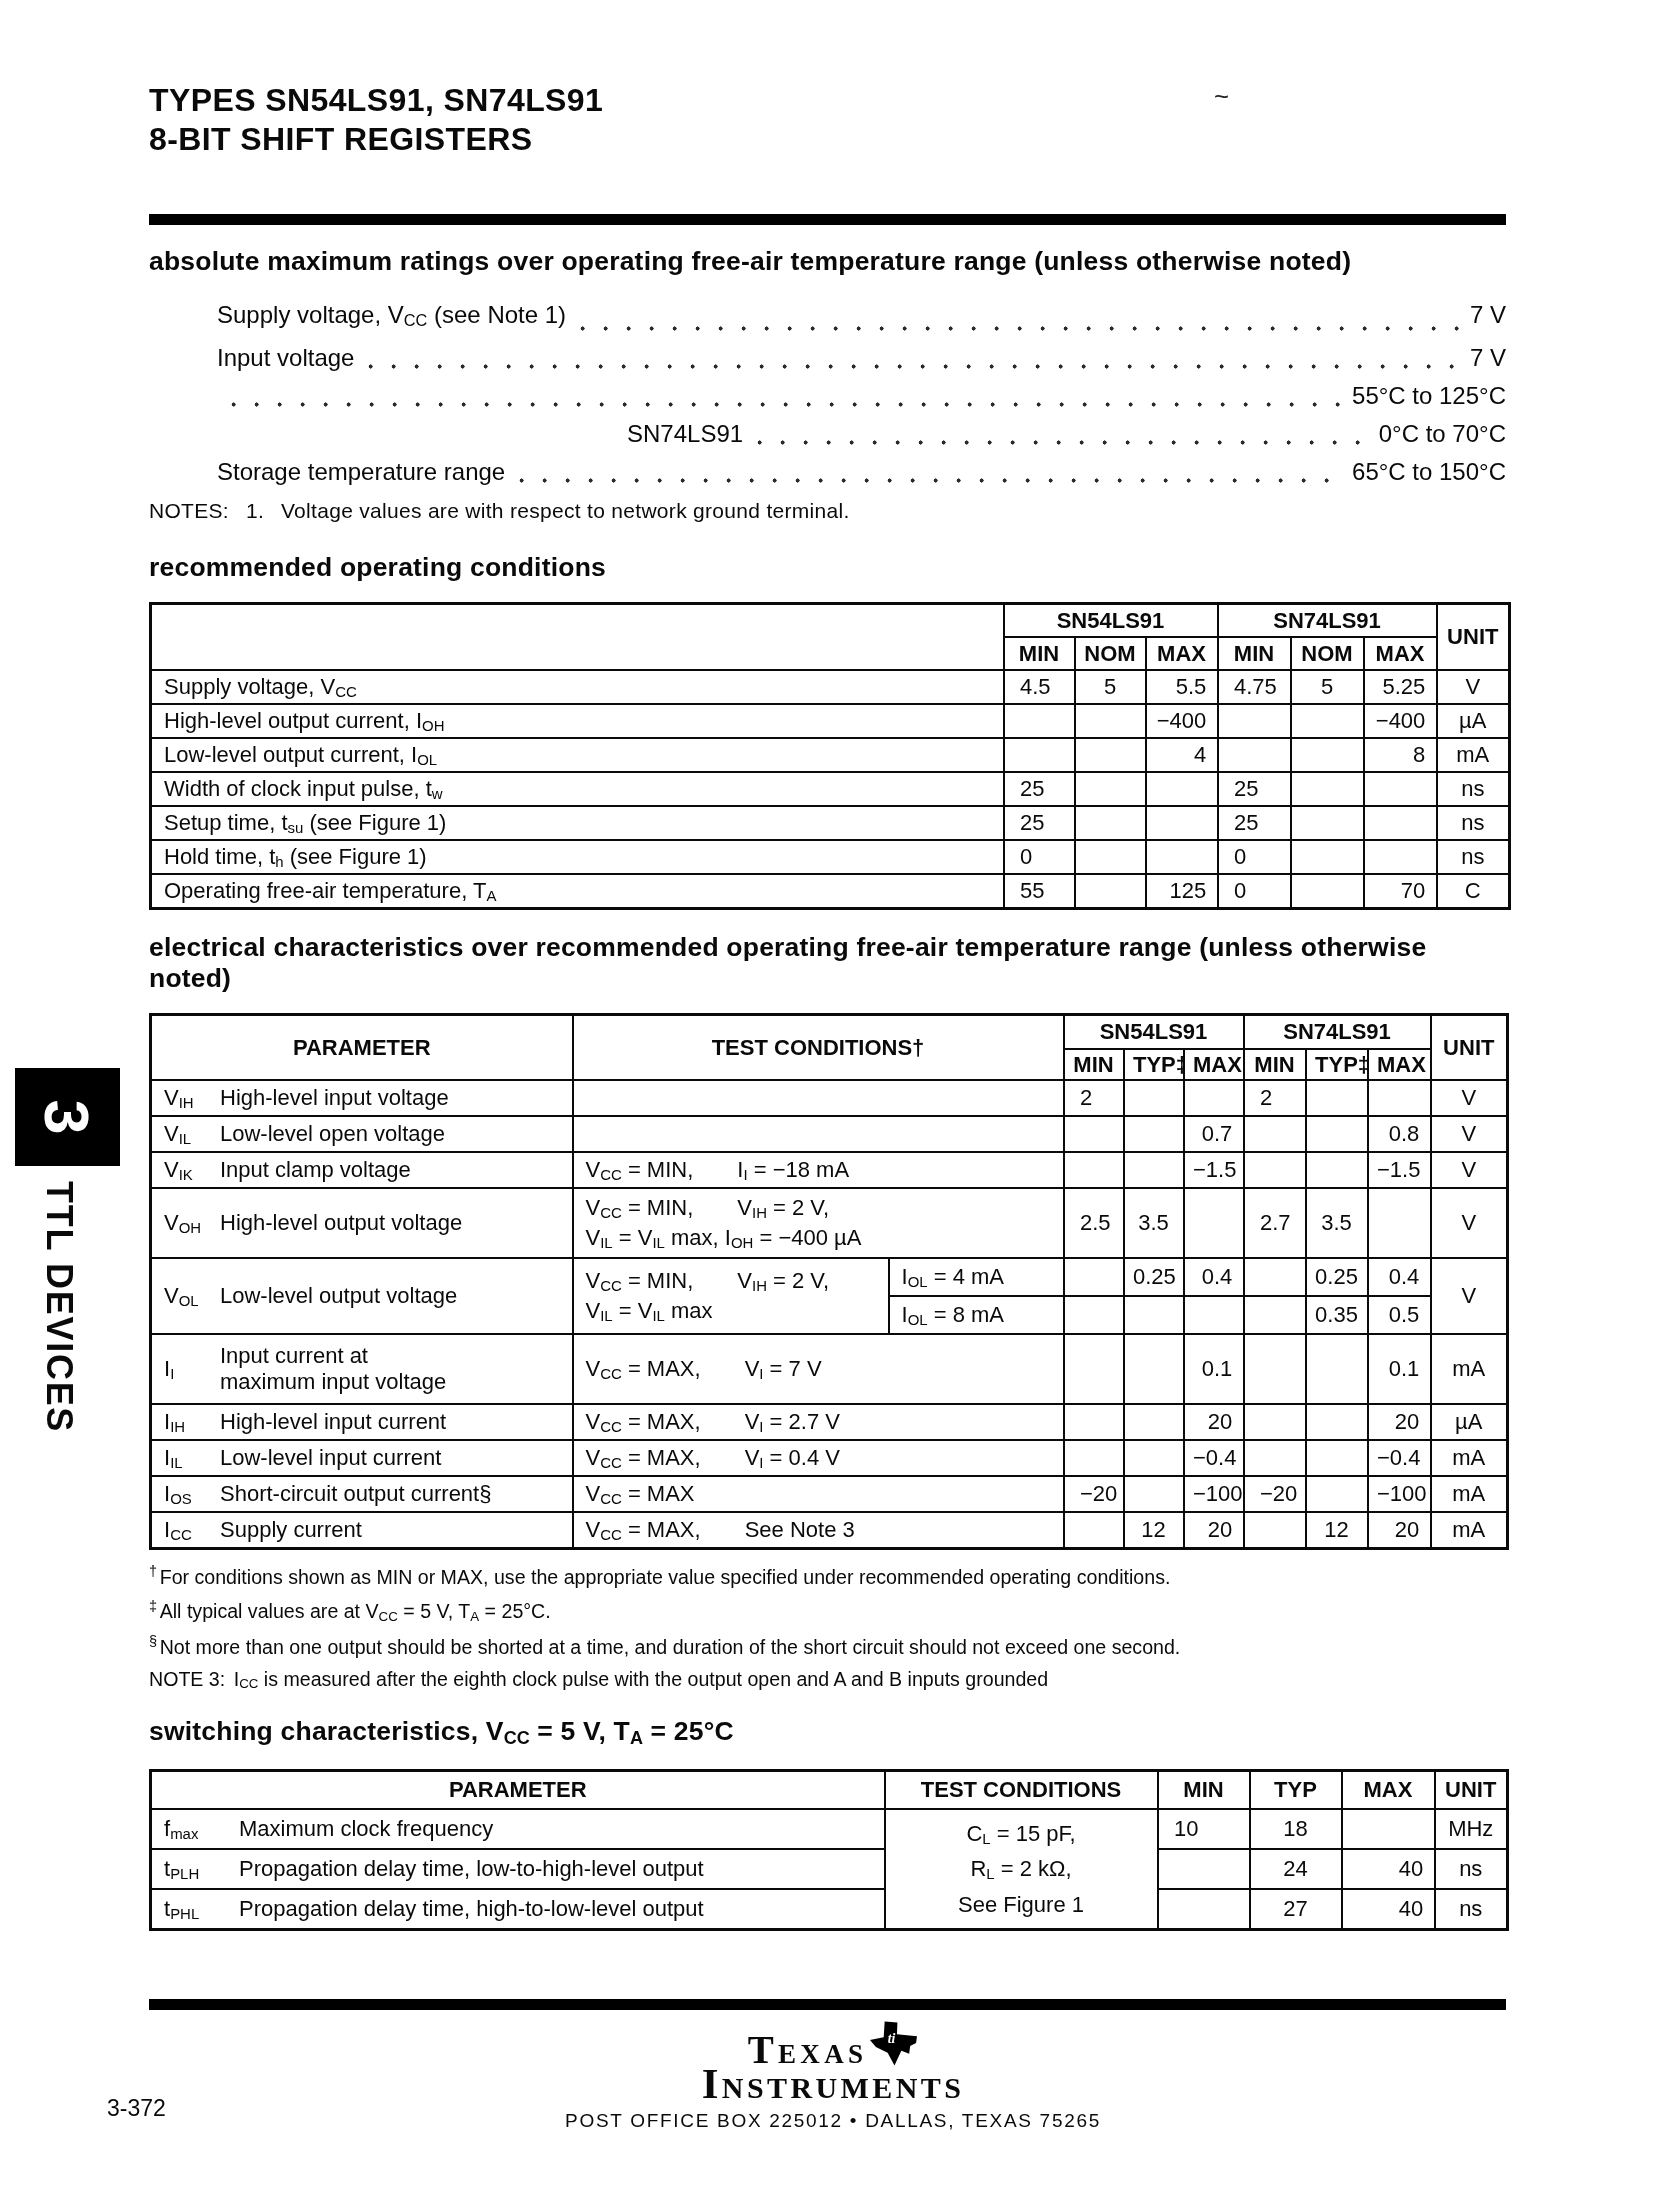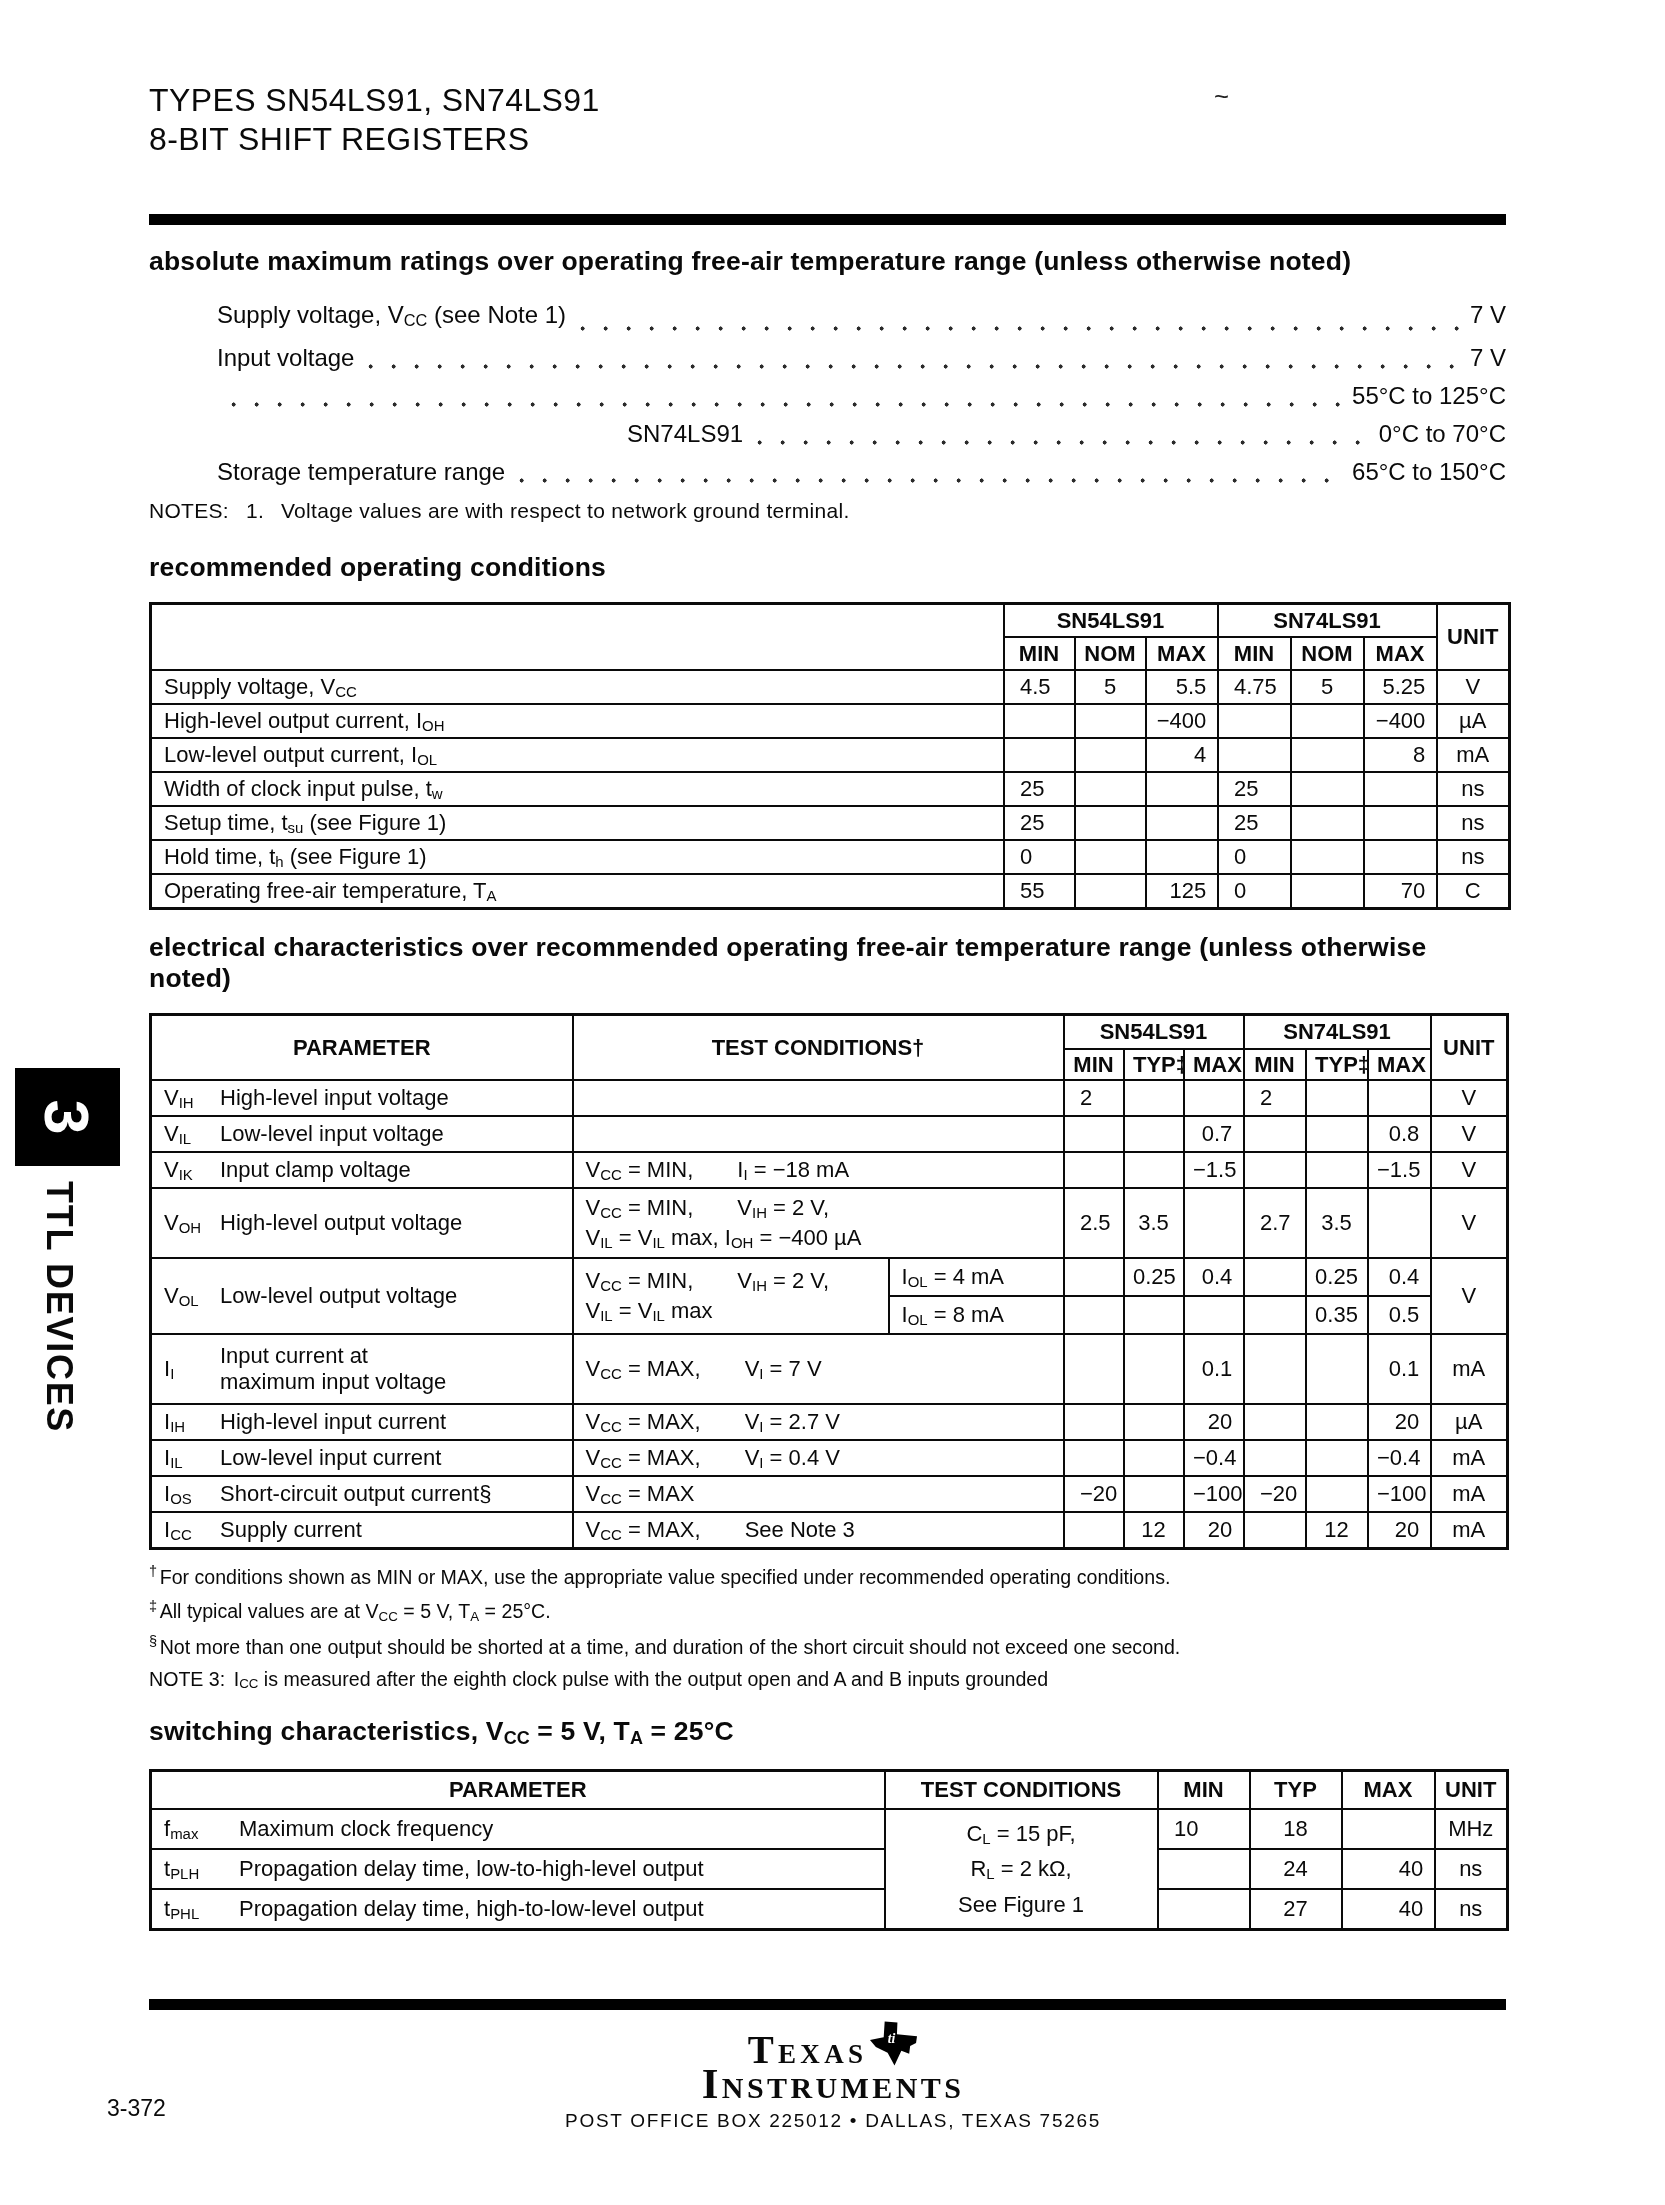--- a/index.html
+++ b/index.html
@@ -3,21 +3,21 @@
 <meta charset="utf-8">
 <style>
   html,body { margin:0; padding:0; background:#e8e8e8; }
   .page {
     position:relative; width:1666px; height:2205px; background:#ffffff;
     font-family:"Liberation Sans", sans-serif; color:#0a0a0a; overflow:hidden;
   }
   sub { font-size:0.68em; vertical-align:-0.18em; letter-spacing:0;margin-top:16px; }
   .content { position:absolute; left:149px; top:0; width:1357px; }
 
-  .title { margin-top:81px; font-size:32px; font-weight:400; line-height:1.22; letter-spacing:0.4px; }
+  .title { margin-top:81px; font-size:32px; font-weight:700; line-height:1.22; letter-spacing:0.4px; }
   .stray-mark { position:absolute; left:1214px; top:82px; font-size:25.6px; color:#222; }
 
   .rule { margin-top:55px; height:11px; background:#000; }
 
   h2.sec { font-size:26.5px; font-weight:700; margin:20.5px 0 0 0; letter-spacing:0.2px; }
   h2.sec.roc-h { margin-top:29px; }
   h2.sec.elec-h { margin-top:22px; }
   h2.sec.sw-h { margin-top:24px; }
 
   .ratings { margin-top:19px; font-size:24px; }
@@ -288,21 +288,21 @@
         <td class="vmin">2</td>
         <td class="vmid"></td>
         <td class="vmax"></td>
         <td class="unit">V</td>
       </tr>
 
       <tr>
         <td class="lbl" colspan="2">
           <span class="p-cell">
                 <span class="p-sym">V<sub>IL</sub></span>
-                <span class="p-name">Low-level input voltage</span>
+                <span class="p-name">Low-level open voltage</span>
               </span>
         </td>
         <td class="lbl" colspan="2"></td>
         <td class="vmin"></td>
         <td class="vmid"></td>
         <td class="vmax">0.7</td>
         <td class="vmin"></td>
         <td class="vmid"></td>
         <td class="vmax">0.8</td>
         <td class="unit">V</td>

